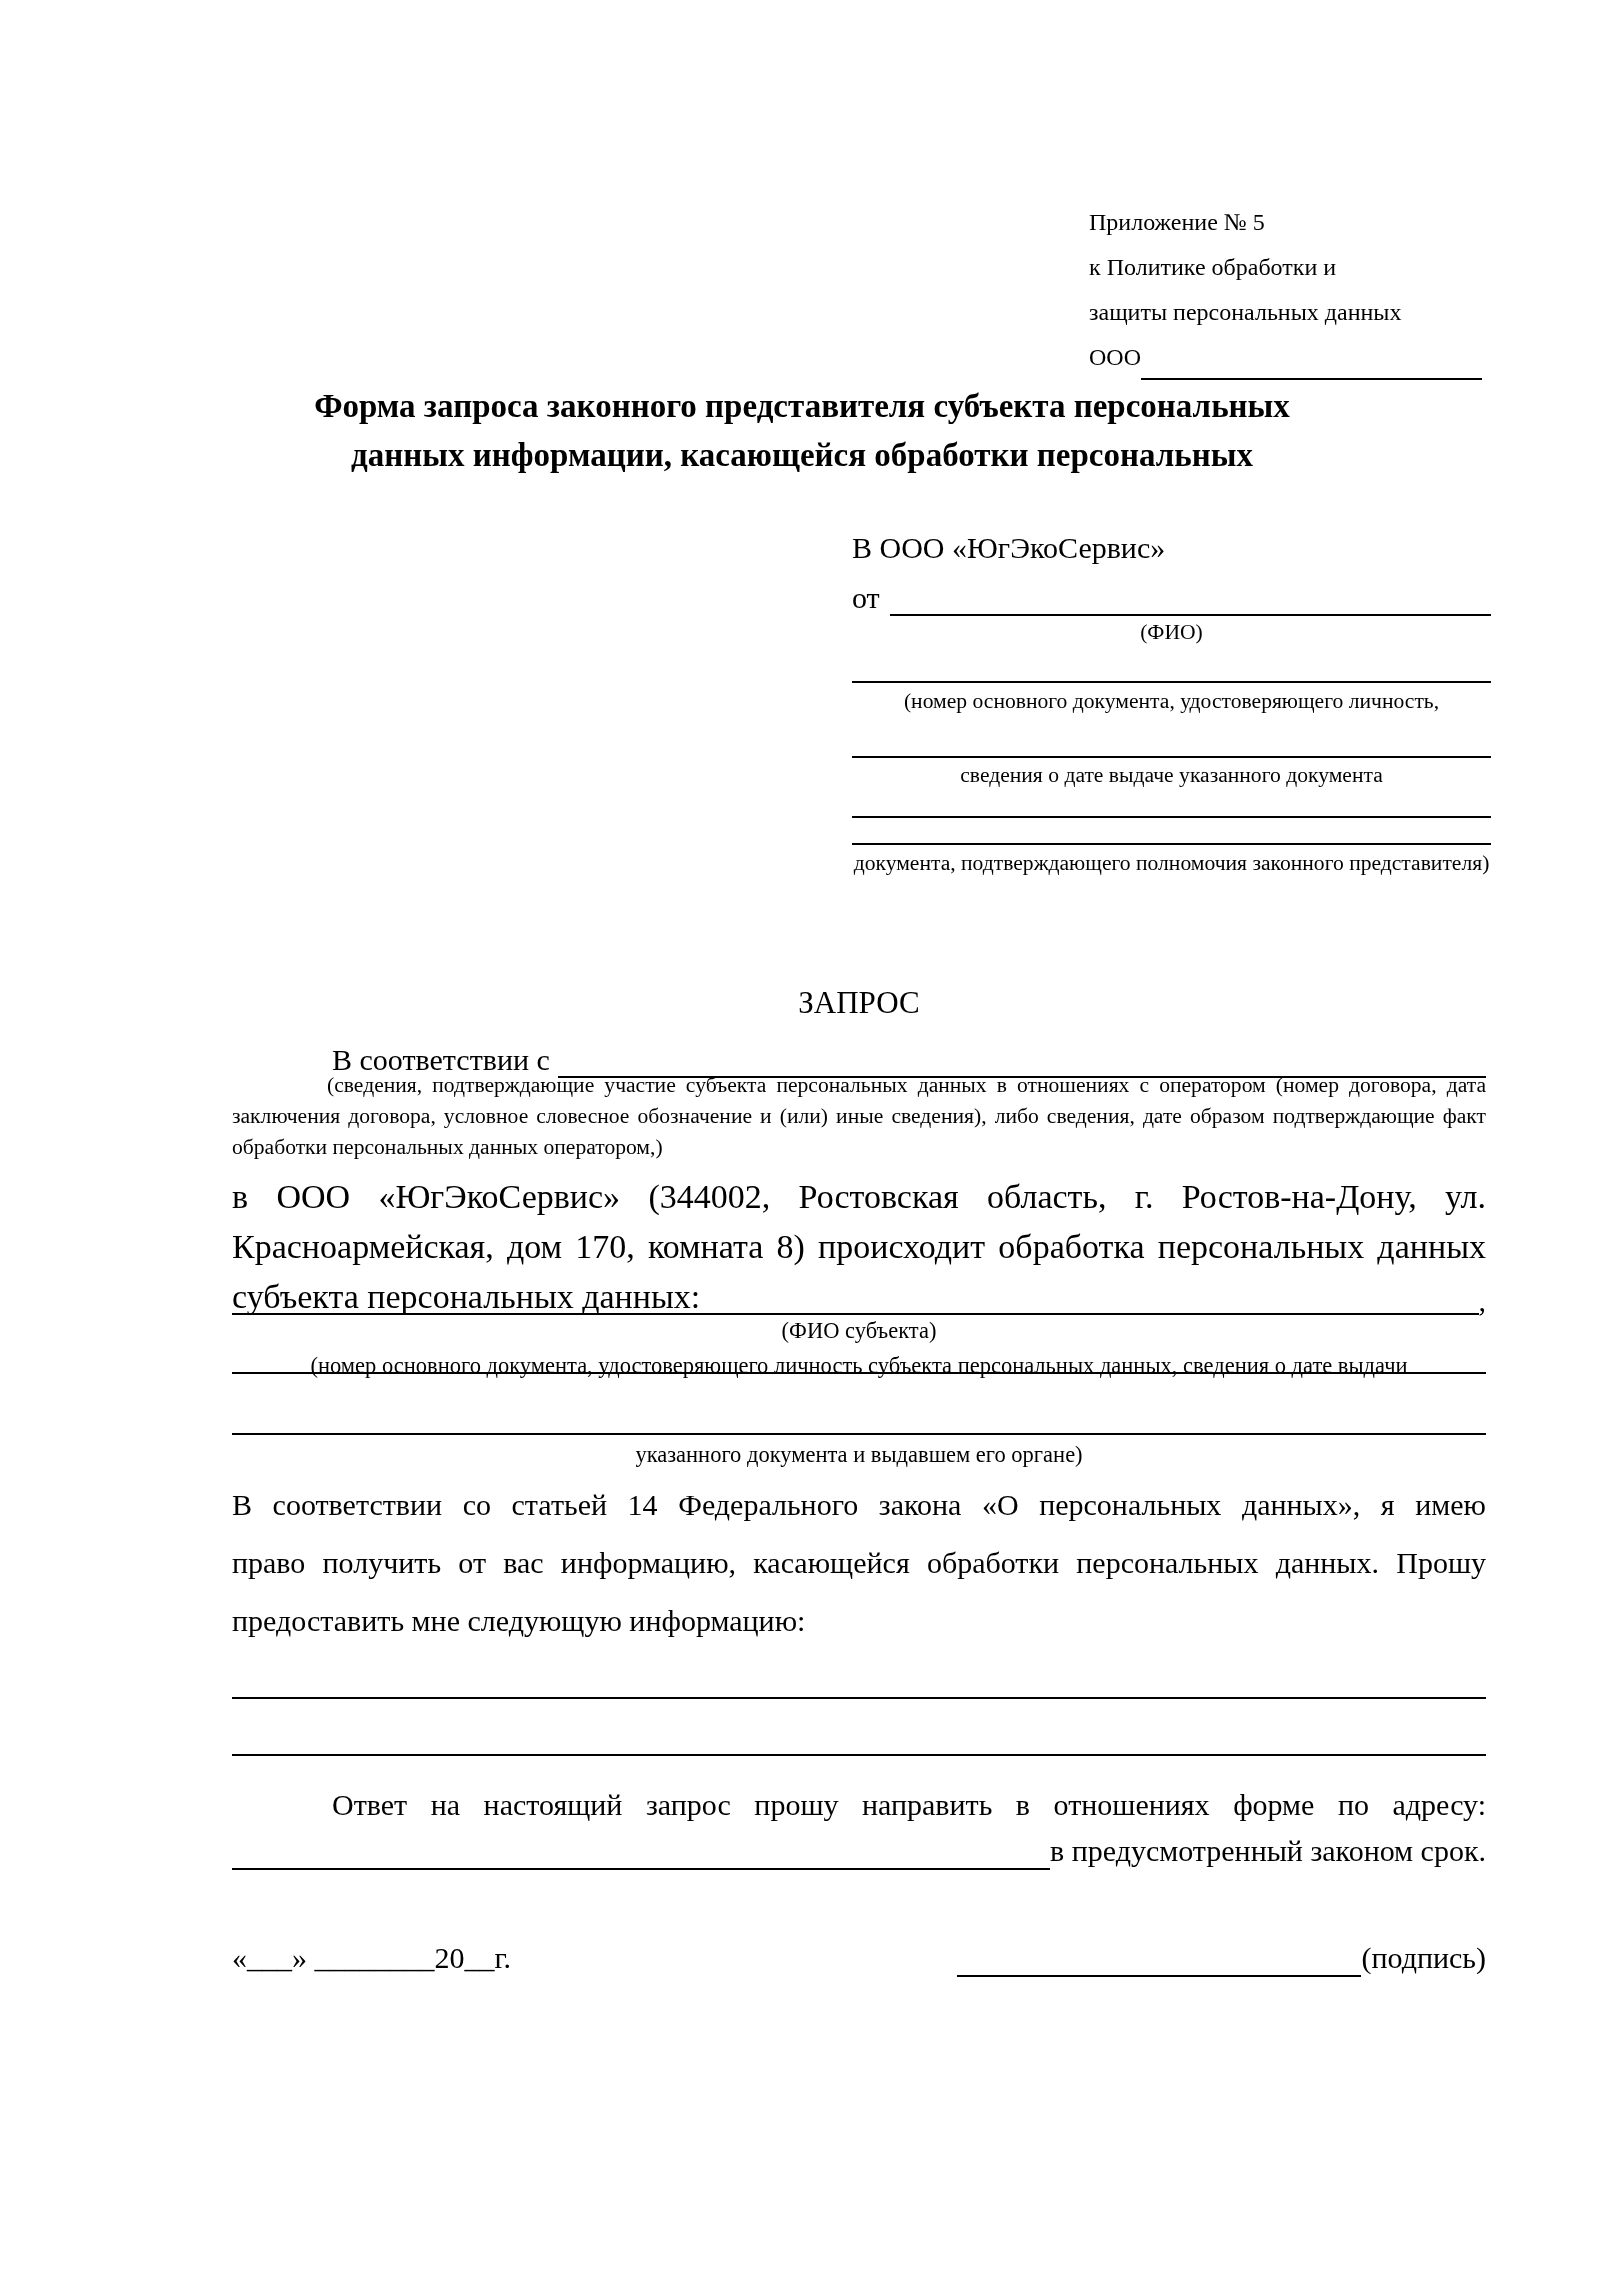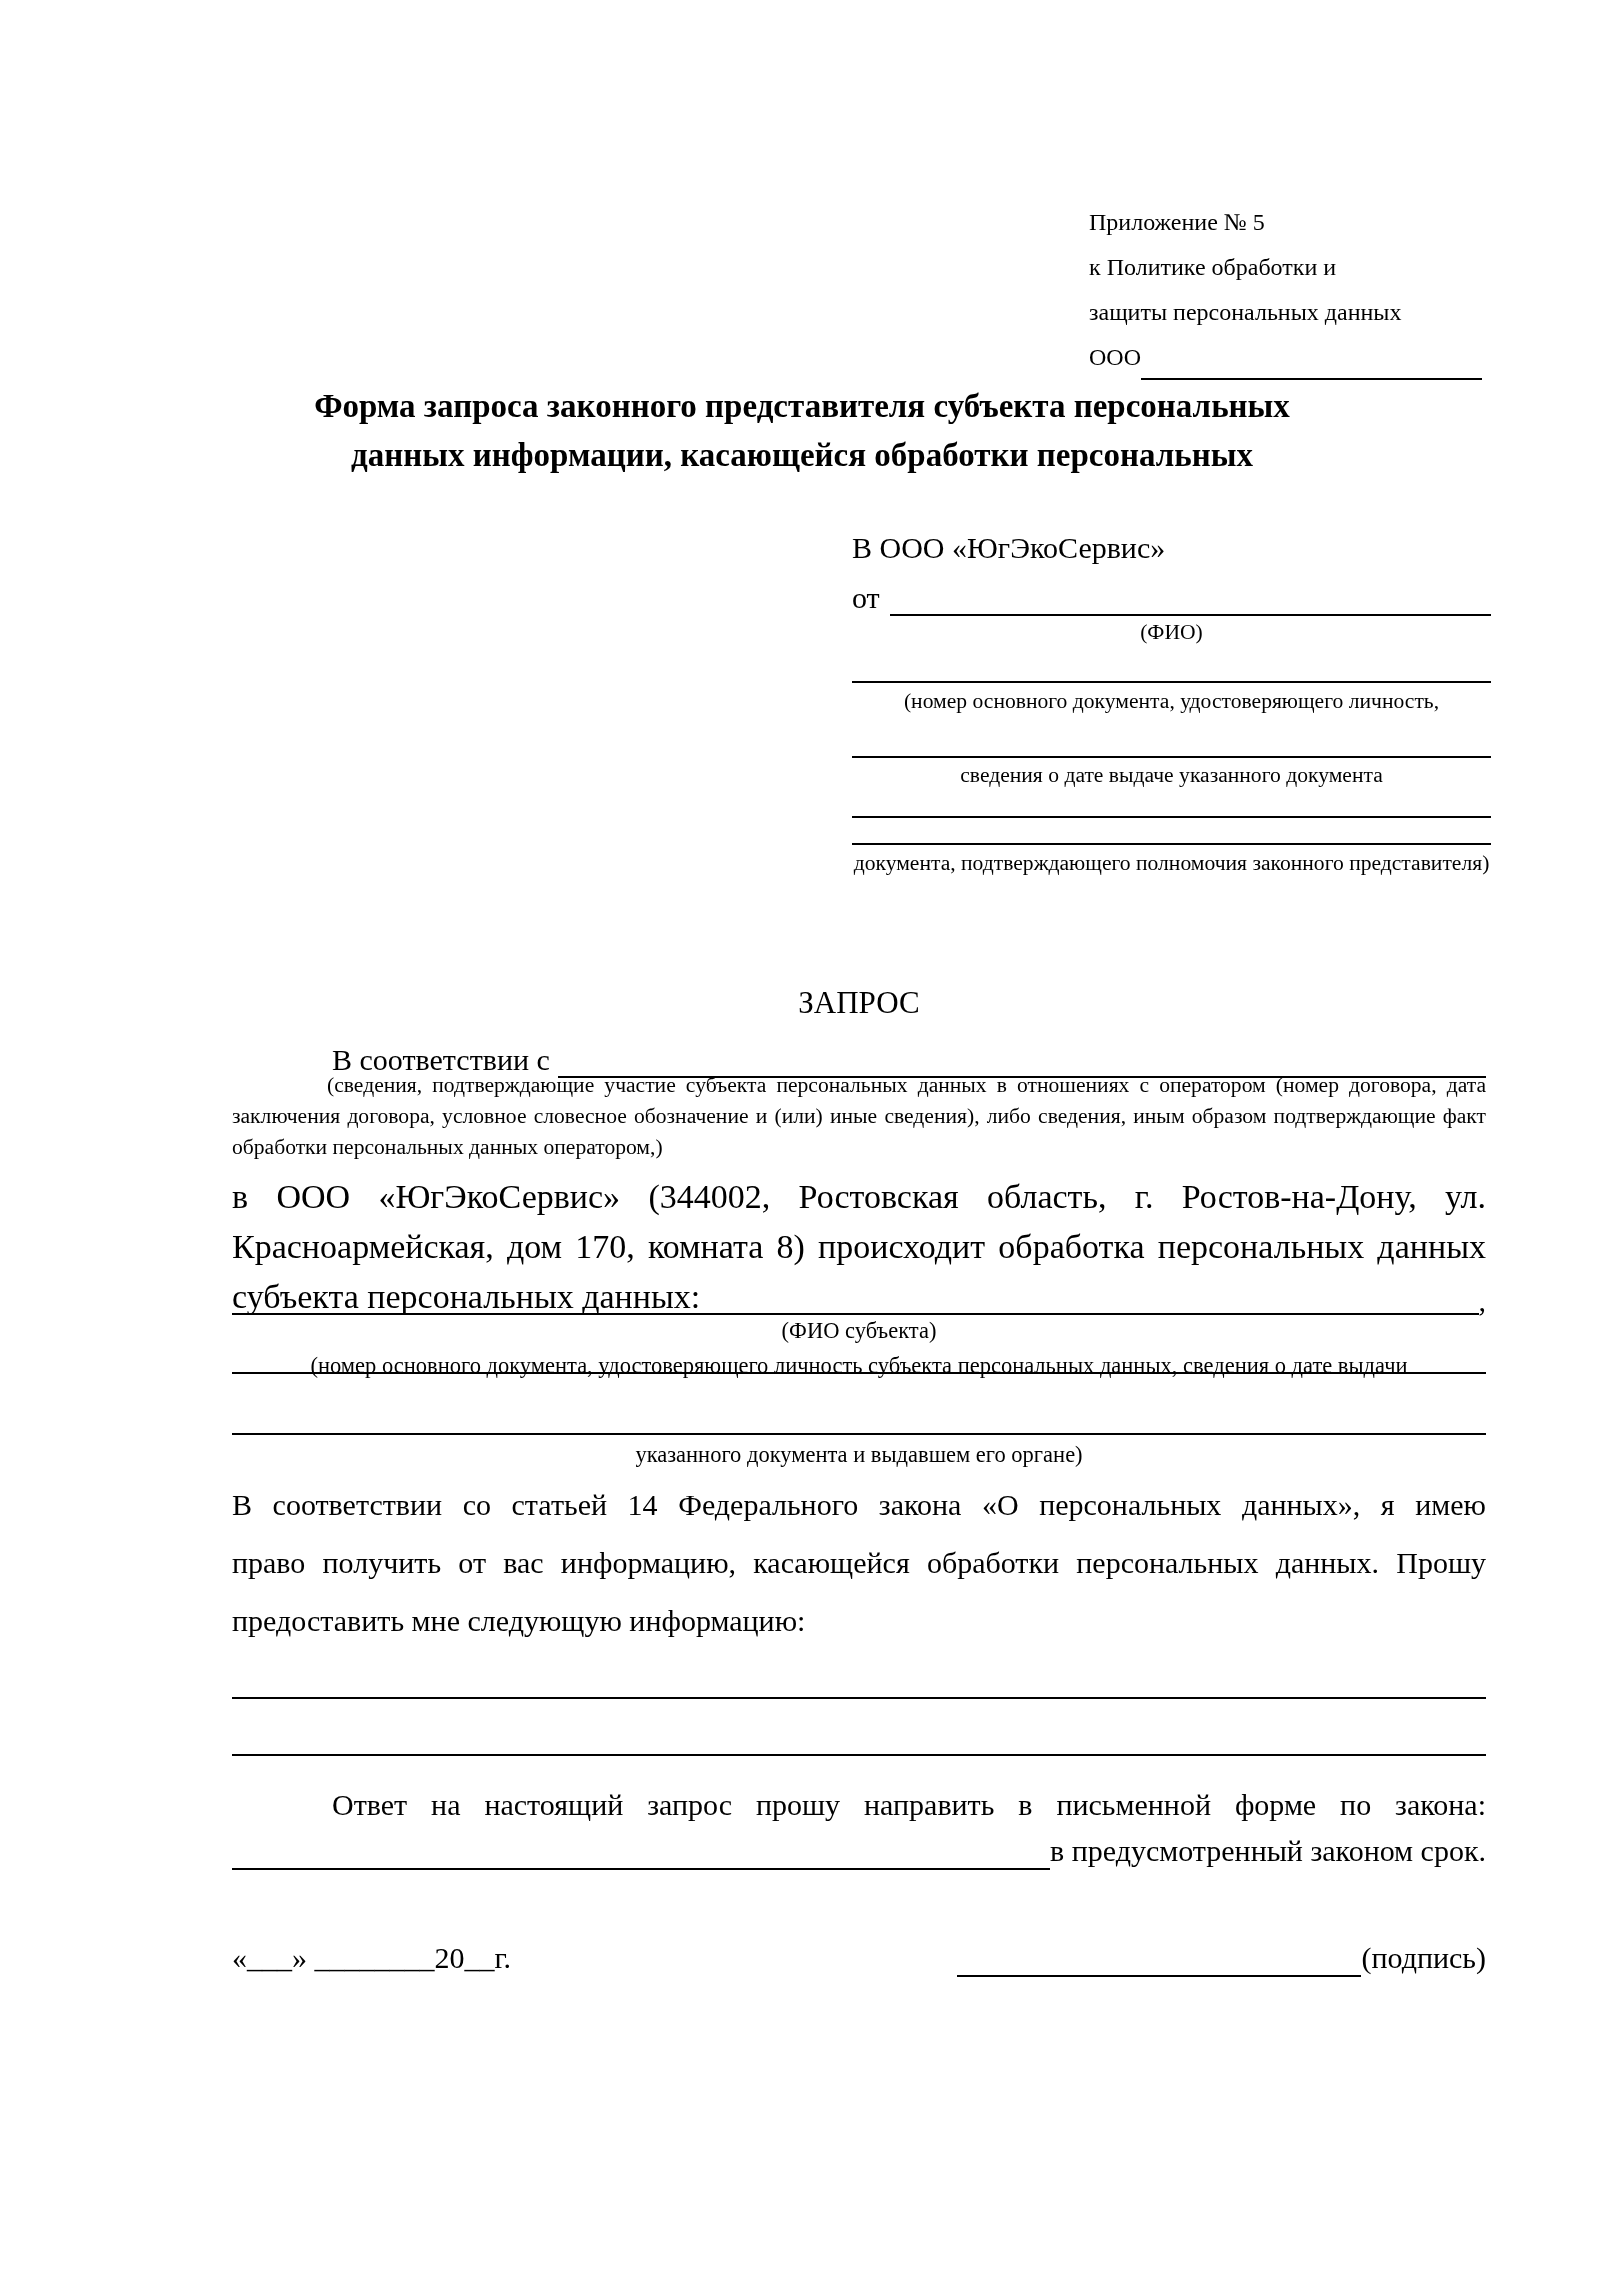--- a/index.html
+++ b/index.html
@@ -134,21 +134,21 @@
   <div class="abs zapros">ЗАПРОС</div>
 
   <div class="abs intro-row">
     <span class="indent"></span>
     <span class="intro-label">В соответствии с</span>
     <span class="fill"></span>
   </div>
 
   <div class="abs footnote">
     <div class="jline jline-first">(сведения, подтверждающие участие субъекта персональных данных в отношениях с оператором (номер договора, дата</div>
-    <div class="jline">заключения договора, условное словесное обозначение и (или) иные сведения), либо сведения, иным образом подтверждающие факт</div>
+    <div class="jline">заключения договора, условное словесное обозначение и (или) иные сведения), либо сведения, дате образом подтверждающие факт</div>
     <div class="lline">обработки персональных данных оператором,)</div>
   </div>
 
   <div class="abs operator-par">
     <div class="jline">в ООО «ЮгЭкоСервис» (344002, Ростовская область, г. Ростов-на-Дону, ул.</div>
     <div class="jline">Красноармейская, дом 170, комната 8) происходит обработка персональных данных</div>
     <div class="lline">субъекта персональных данных:</div>
   </div>
 
   <div class="abs fio-row">
@@ -165,21 +165,21 @@
 
   <div class="abs law-par">
     <div class="jline">В соответствии со статьей 14 Федерального закона «О персональных данных», я имею</div>
     <div class="jline">право получить от вас информацию, касающейся обработки персональных данных. Прошу</div>
     <div class="lline">предоставить мне следующую информацию:</div>
   </div>
 
   <div class="abs rule info-blank-1"></div>
   <div class="abs rule info-blank-2"></div>
 
-  <div class="abs response-par">Ответ на настоящий запрос прошу направить в письменной форме по закона:</div>
+  <div class="abs response-par">Ответ на настоящий запрос прошу направить в отношениях форме по адресу:</div>
 
   <div class="abs address-row">
     <span class="address-fill"></span>
     <span class="address-suffix">в предусмотренный законом срок.</span>
   </div>
 
   <div class="abs footer-row">
     <span class="date-field">«___» ________20__г.</span>
     <span class="sign-group">
       <span class="sign-fill"></span>

